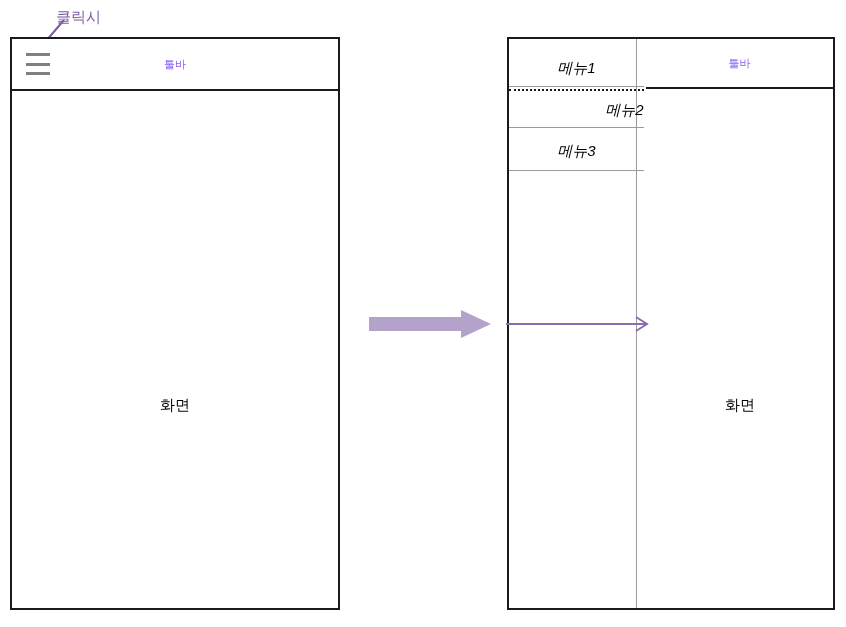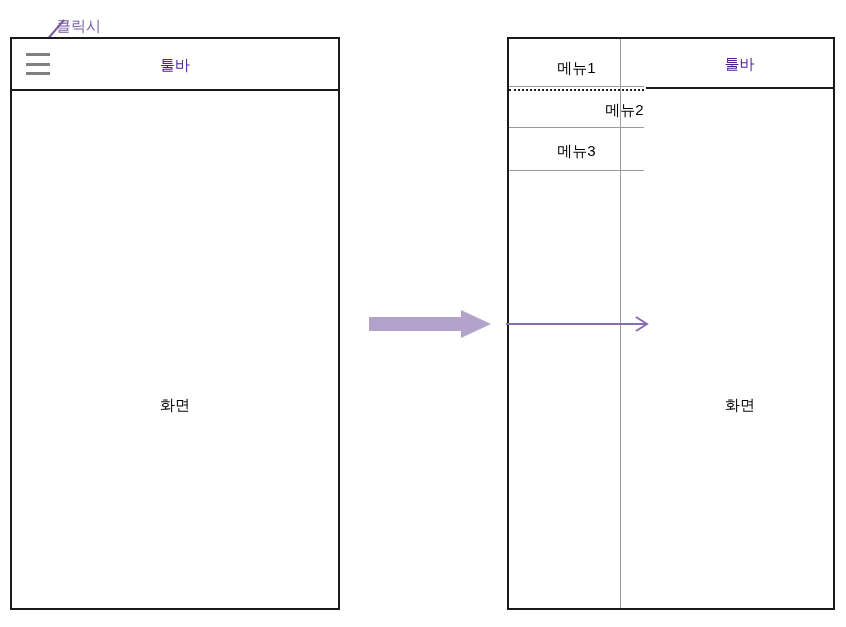--- a/index.html
+++ b/index.html
@@ -50,22 +50,22 @@
     height: 50px;
     display: flex;
     align-items: center;
     justify-content: center;
   }
   #toolbar-before {
     width: 326px;
     border-bottom: 2px solid #1a1a1a;
   }
   .toolbar-label {
-    font-size: 15px;
-    color: #4c1d95;
+    font-size: 11px;
+    color: #8b5cf6;
     line-height: 1;
   }
 
   
   #hamburger-icon {
     position: absolute;
     left: 14px;
     top: 14px;
     width: 24px;
     height: 22px;
@@ -101,24 +101,25 @@
     top: 316px;
     width: 186px;
     text-align: center;
   }
 
   
   #drawer {
     position: absolute;
     left: 0;
     top: 0;
-    width: 112px;
+    width: 128px;
     height: 569px;
     border-right: 1px solid #9a9a9a;
     box-sizing: border-box;
+    font-style: italic;
   }
   #content-pane {
     position: absolute;
     left: 137px;
     top: 0;
     width: 187px;
     height: 569px;
   }
   #toolbar-after {
     position: absolute;
@@ -181,21 +182,21 @@
     left: 506px;
     top: 313px;
     width: 145px;
     height: 22px;
   }
 
   
   #click-annotation {
     position: absolute;
     left: 56px;
-    top: 18px;
+    top: 9px;
     font-size: 15px;
     color: #7a5ba3;
     line-height: 1;
     white-space: nowrap;
   }
   #click-arrow {
     position: absolute;
     left: 28px;
     top: 18px;
     width: 40px;

